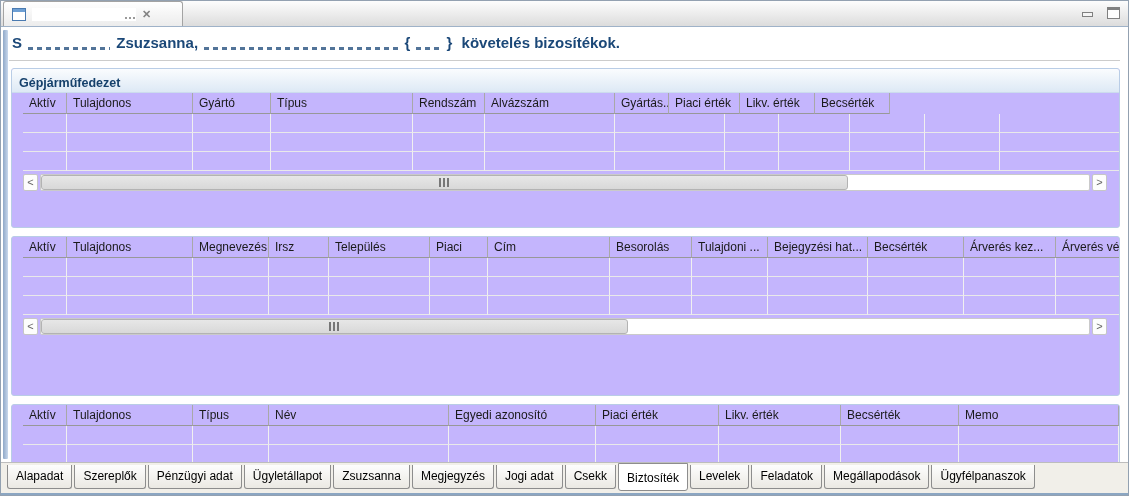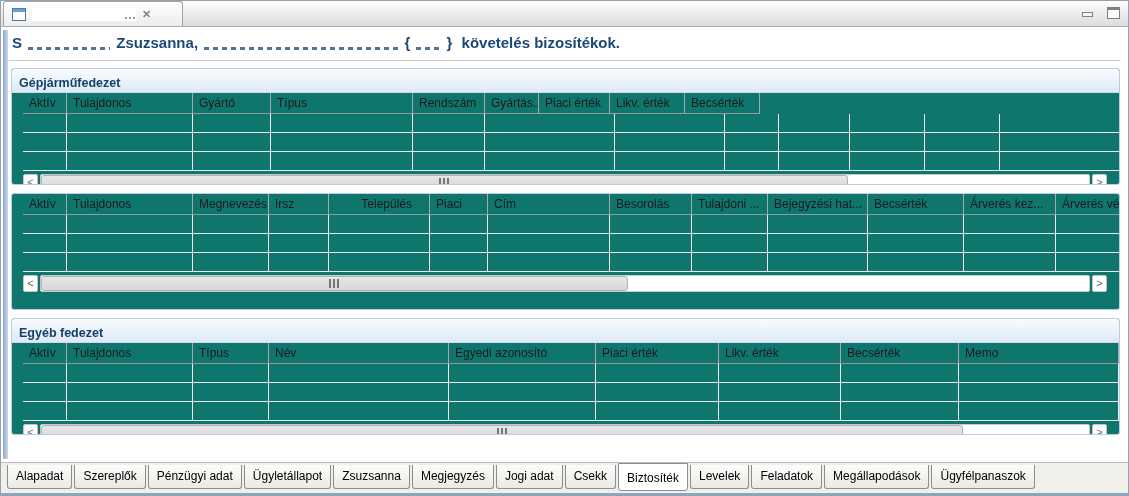--- a/index.html
+++ b/index.html
@@ -36,28 +36,28 @@
   .title{margin:7px 0 0 1px;height:21px;font-size:15px;font-weight:bold;color:#1b4878;white-space:nowrap;}
   .title span{vertical-align:bottom;}
   .redact{display:inline-block;background:#fff;position:relative;height:17px;}
   .redact::after{content:"";position:absolute;left:2px;right:2px;bottom:1px;height:3px;opacity:.8;
     background:repeating-linear-gradient(90deg,#27517f 0 5px,transparent 5px 9px);}
   .rw-a{width:86px;} .rw-b{width:198px;} .rw-c{width:28px;}
   .sfx{margin-left:5px;}
   .title-sep{border-top:1px solid #cccccc;margin:5px 0 7px -2px;}
 
   
-  .panel{border:1px solid #b9cde6;border-radius:3px;margin-bottom:8px;background:#0f766e;overflow:hidden;height:117px;}
+  .panel{border:1px solid #b9cde6;border-radius:3px;margin-bottom:8px;background:#c4b5fd;overflow:hidden;height:160px;}
   .phead{height:24px;background:linear-gradient(#fafcfe,#dde9f5);border-bottom:1px solid #ccdcee;
     padding:4px 0 0 7px;}
   .phead-lbl{font-size:12.5px;font-weight:bold;color:#15406b;}
   .tblwrap{margin-left:11px;overflow:hidden;white-space:nowrap;}
   .trow{display:flex;width:2000px;}
   .thead .tcell{height:21px;border-right:1px solid #a8a8a8;border-bottom:1px solid #989898;
-    font-size:12px;color:#1a1a1a;padding:3px 17px 0 6px;overflow:hidden;white-space:nowrap;flex:none;}
+    font-size:12px;color:#1a1a1a;padding:3px 8px 0 6px;overflow:hidden;white-space:nowrap;flex:none;}
   .tbody-row .tcell{height:19px;border-right:1px solid #f0f0f0;border-bottom:1px solid #e9e9e9;flex:none;}
 
   
   .sbar{display:flex;align-items:center;margin:2px 12px 3px 11px;height:18px;}
   .sb-btn{width:15px;height:17px;border:1px solid #c6c6c6;border-radius:2px;background:#fdfdfd;
     color:#666;font-size:11px;line-height:15px;text-align:center;flex:none;cursor:pointer;}
   .sb-track{flex:1;height:17px;border:1px solid #cacaca;border-radius:2px;background:#fff;
     margin:0 2px;position:relative;}
   .sb-thumb{position:absolute;left:0;top:0;height:15px;border:1px solid #b3b3b3;border-radius:3px;
     background:linear-gradient(#e7e7e7,#d8d8d8);display:flex;align-items:center;justify-content:center;}
@@ -108,20 +108,21 @@
     <div id="sections-host">
         <section class="panel">
           <div class="phead"><span class="phead-lbl">Gépjárműfedezet</span></div>
           <div class="tblwrap">
             <div class="trow thead">
               <div class="tcell hcell" style="width: 44px;">Aktív</div>
               <div class="tcell hcell" style="width: 126px;">Tulajdonos</div>
               <div class="tcell hcell" style="width: 78px;">Gyártó</div>
               <div class="tcell hcell" style="width: 142px;">Típus</div>
               <div class="tcell hcell" style="width: 72px;">Rendszám</div>
+              <div class="tcell hcell" style="width: 130px;">Alvázszám</div>
               <div class="tcell hcell" style="width: 54px;">Gyártás...</div>
               <div class="tcell hcell" style="width: 71px;">Piaci érték</div>
               <div class="tcell hcell" style="width: 75px;">Likv. érték</div>
               <div class="tcell hcell" style="width: 75px;">Becsérték</div>
             </div>
             <div class="trow tbody-row">
               <div class="tcell bcell" style="width: 44px;"></div>
               <div class="tcell bcell" style="width: 126px;"></div>
               <div class="tcell bcell" style="width: 78px;"></div>
               <div class="tcell bcell" style="width: 142px;"></div>
@@ -173,21 +174,21 @@
             <div class="sb-btn">&gt;</div>
           </div>
         </section>
         <section class="panel">
           <div class="tblwrap">
             <div class="trow thead">
               <div class="tcell hcell" style="width: 44px;">Aktív</div>
               <div class="tcell hcell" style="width: 126px;">Tulajdonos</div>
               <div class="tcell hcell" style="width: 76px;">Megnevezés</div>
               <div class="tcell hcell" style="width: 60px;">Irsz</div>
-              <div class="tcell hcell" style="width: 101px; text-align: right;">Település</div>
+              <div class="tcell hcell" style="width: 101px;">Település</div>
               <div class="tcell hcell" style="width: 58px;">Piaci</div>
               <div class="tcell hcell" style="width: 122px;">Cím</div>
               <div class="tcell hcell" style="width: 82px;">Besorolás</div>
               <div class="tcell hcell" style="width: 76px;">Tulajdoni ...</div>
               <div class="tcell hcell" style="width: 100px;">Bejegyzési hat...</div>
               <div class="tcell hcell" style="width: 96px;">Becsérték</div>
               <div class="tcell hcell" style="width: 92px;">Árverés kez...</div>
               <div class="tcell hcell" style="width: 80px;">Árverés vé</div>
             </div>
             <div class="trow tbody-row">
@@ -240,21 +241,20 @@
             <div class="sb-btn">&lt;</div>
             <div class="sb-track">
               <div class="sb-thumb" style="width: 56%;">
                 <span class="grip"></span>
               </div>
             </div>
             <div class="sb-btn">&gt;</div>
           </div>
         </section>
         <section class="panel">
-          <div class="phead"><span class="phead-lbl">Egyéb fedezet</span></div>
           <div class="tblwrap">
             <div class="trow thead">
               <div class="tcell hcell" style="width: 44px;">Aktív</div>
               <div class="tcell hcell" style="width: 126px;">Tulajdonos</div>
               <div class="tcell hcell" style="width: 76px;">Típus</div>
               <div class="tcell hcell" style="width: 180px;">Név</div>
               <div class="tcell hcell" style="width: 147px;">Egyedi azonosító</div>
               <div class="tcell hcell" style="width: 123px;">Piaci érték</div>
               <div class="tcell hcell" style="width: 122px;">Likv. érték</div>
               <div class="tcell hcell" style="width: 118px;">Becsérték</div>

